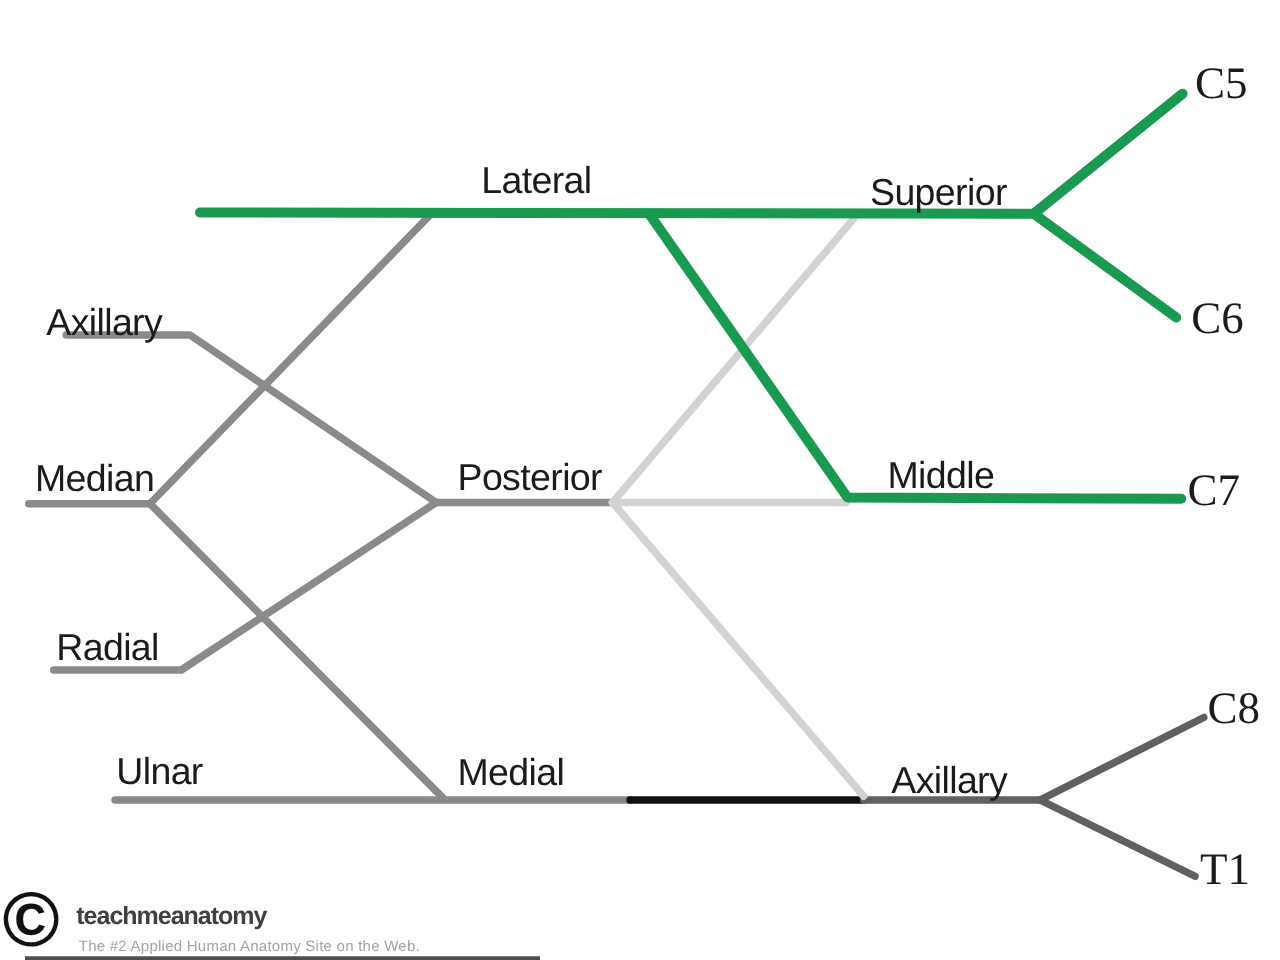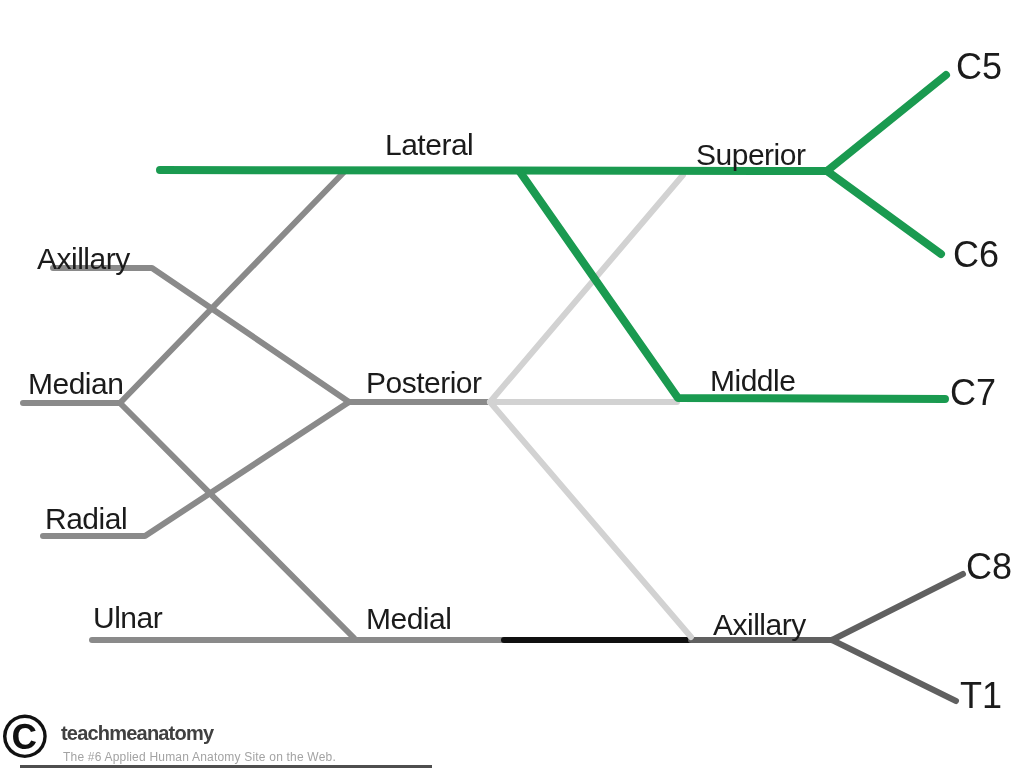--- a/index.html
+++ b/index.html
@@ -16,20 +16,21 @@
     position: absolute;
     color: #1b1b1b;
     font-size: 30px;
     line-height: 1.05;
     white-space: nowrap;
     letter-spacing: -0.5px;
   }
   .root-lbl {
     font-size: 36px;
     letter-spacing: 0;
+    font-family: Liberation Serif, serif;
   }
   .copyright-glyph {
     position: absolute;
     left: 2px;
     top: 706px;
     font-size: 62px;
     font-weight: 700;
     color: #111111;
     line-height: 1;
   }
@@ -97,16 +98,16 @@
   <div class="lbl" style="left:713px; top:609px;">Axillary</div>
 
   <div class="lbl root-lbl" style="left:956px; top:48px;">C5</div>
   <div class="lbl root-lbl" style="left:953px; top:236px;">C6</div>
   <div class="lbl root-lbl" style="left:950px; top:374px;">C7</div>
   <div class="lbl root-lbl" style="left:966px; top:548px;">C8</div>
   <div class="lbl root-lbl" style="left:960px; top:677px;">T1</div>
 
   <div class="copyright-glyph">©</div>
   <div class="brand">teachmeanatomy</div>
-  <div class="tagline">The #6 Applied Human Anatomy Site on the Web.</div>
+  <div class="tagline">The #2 Applied Human Anatomy Site on the Web.</div>
   <div class="bottom-strip"></div>
 
 </div>
 
 </body></html>

